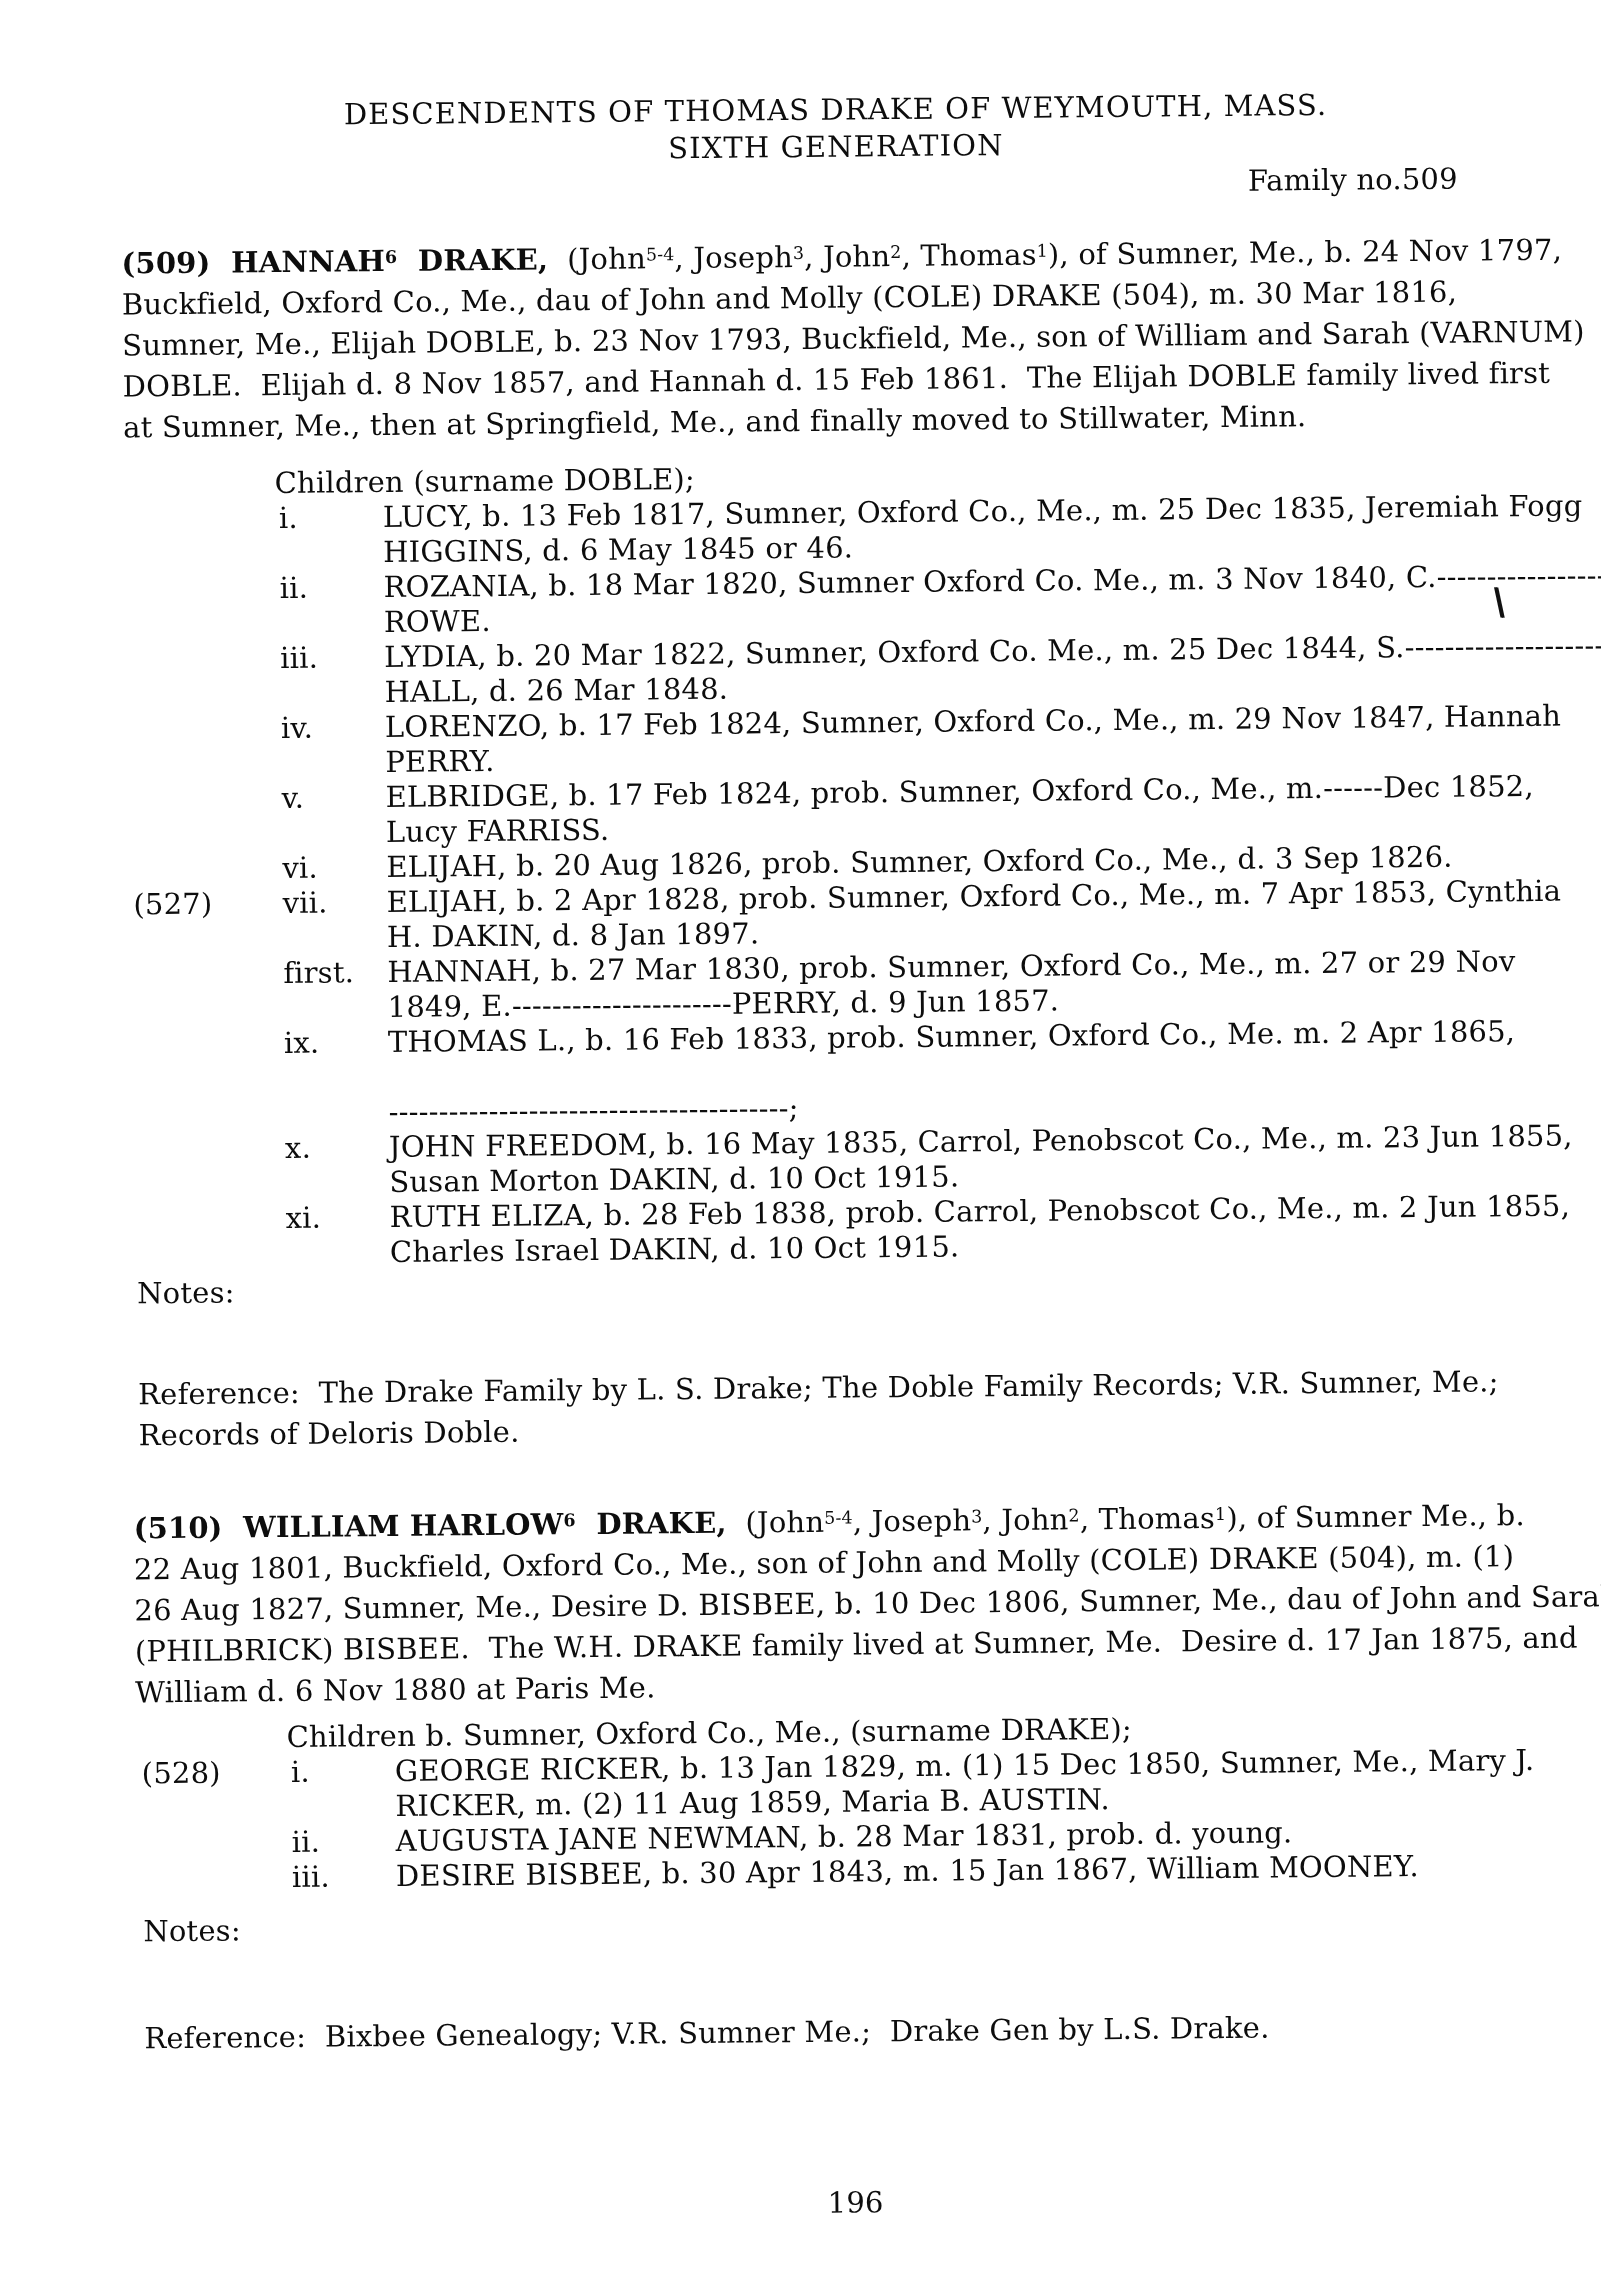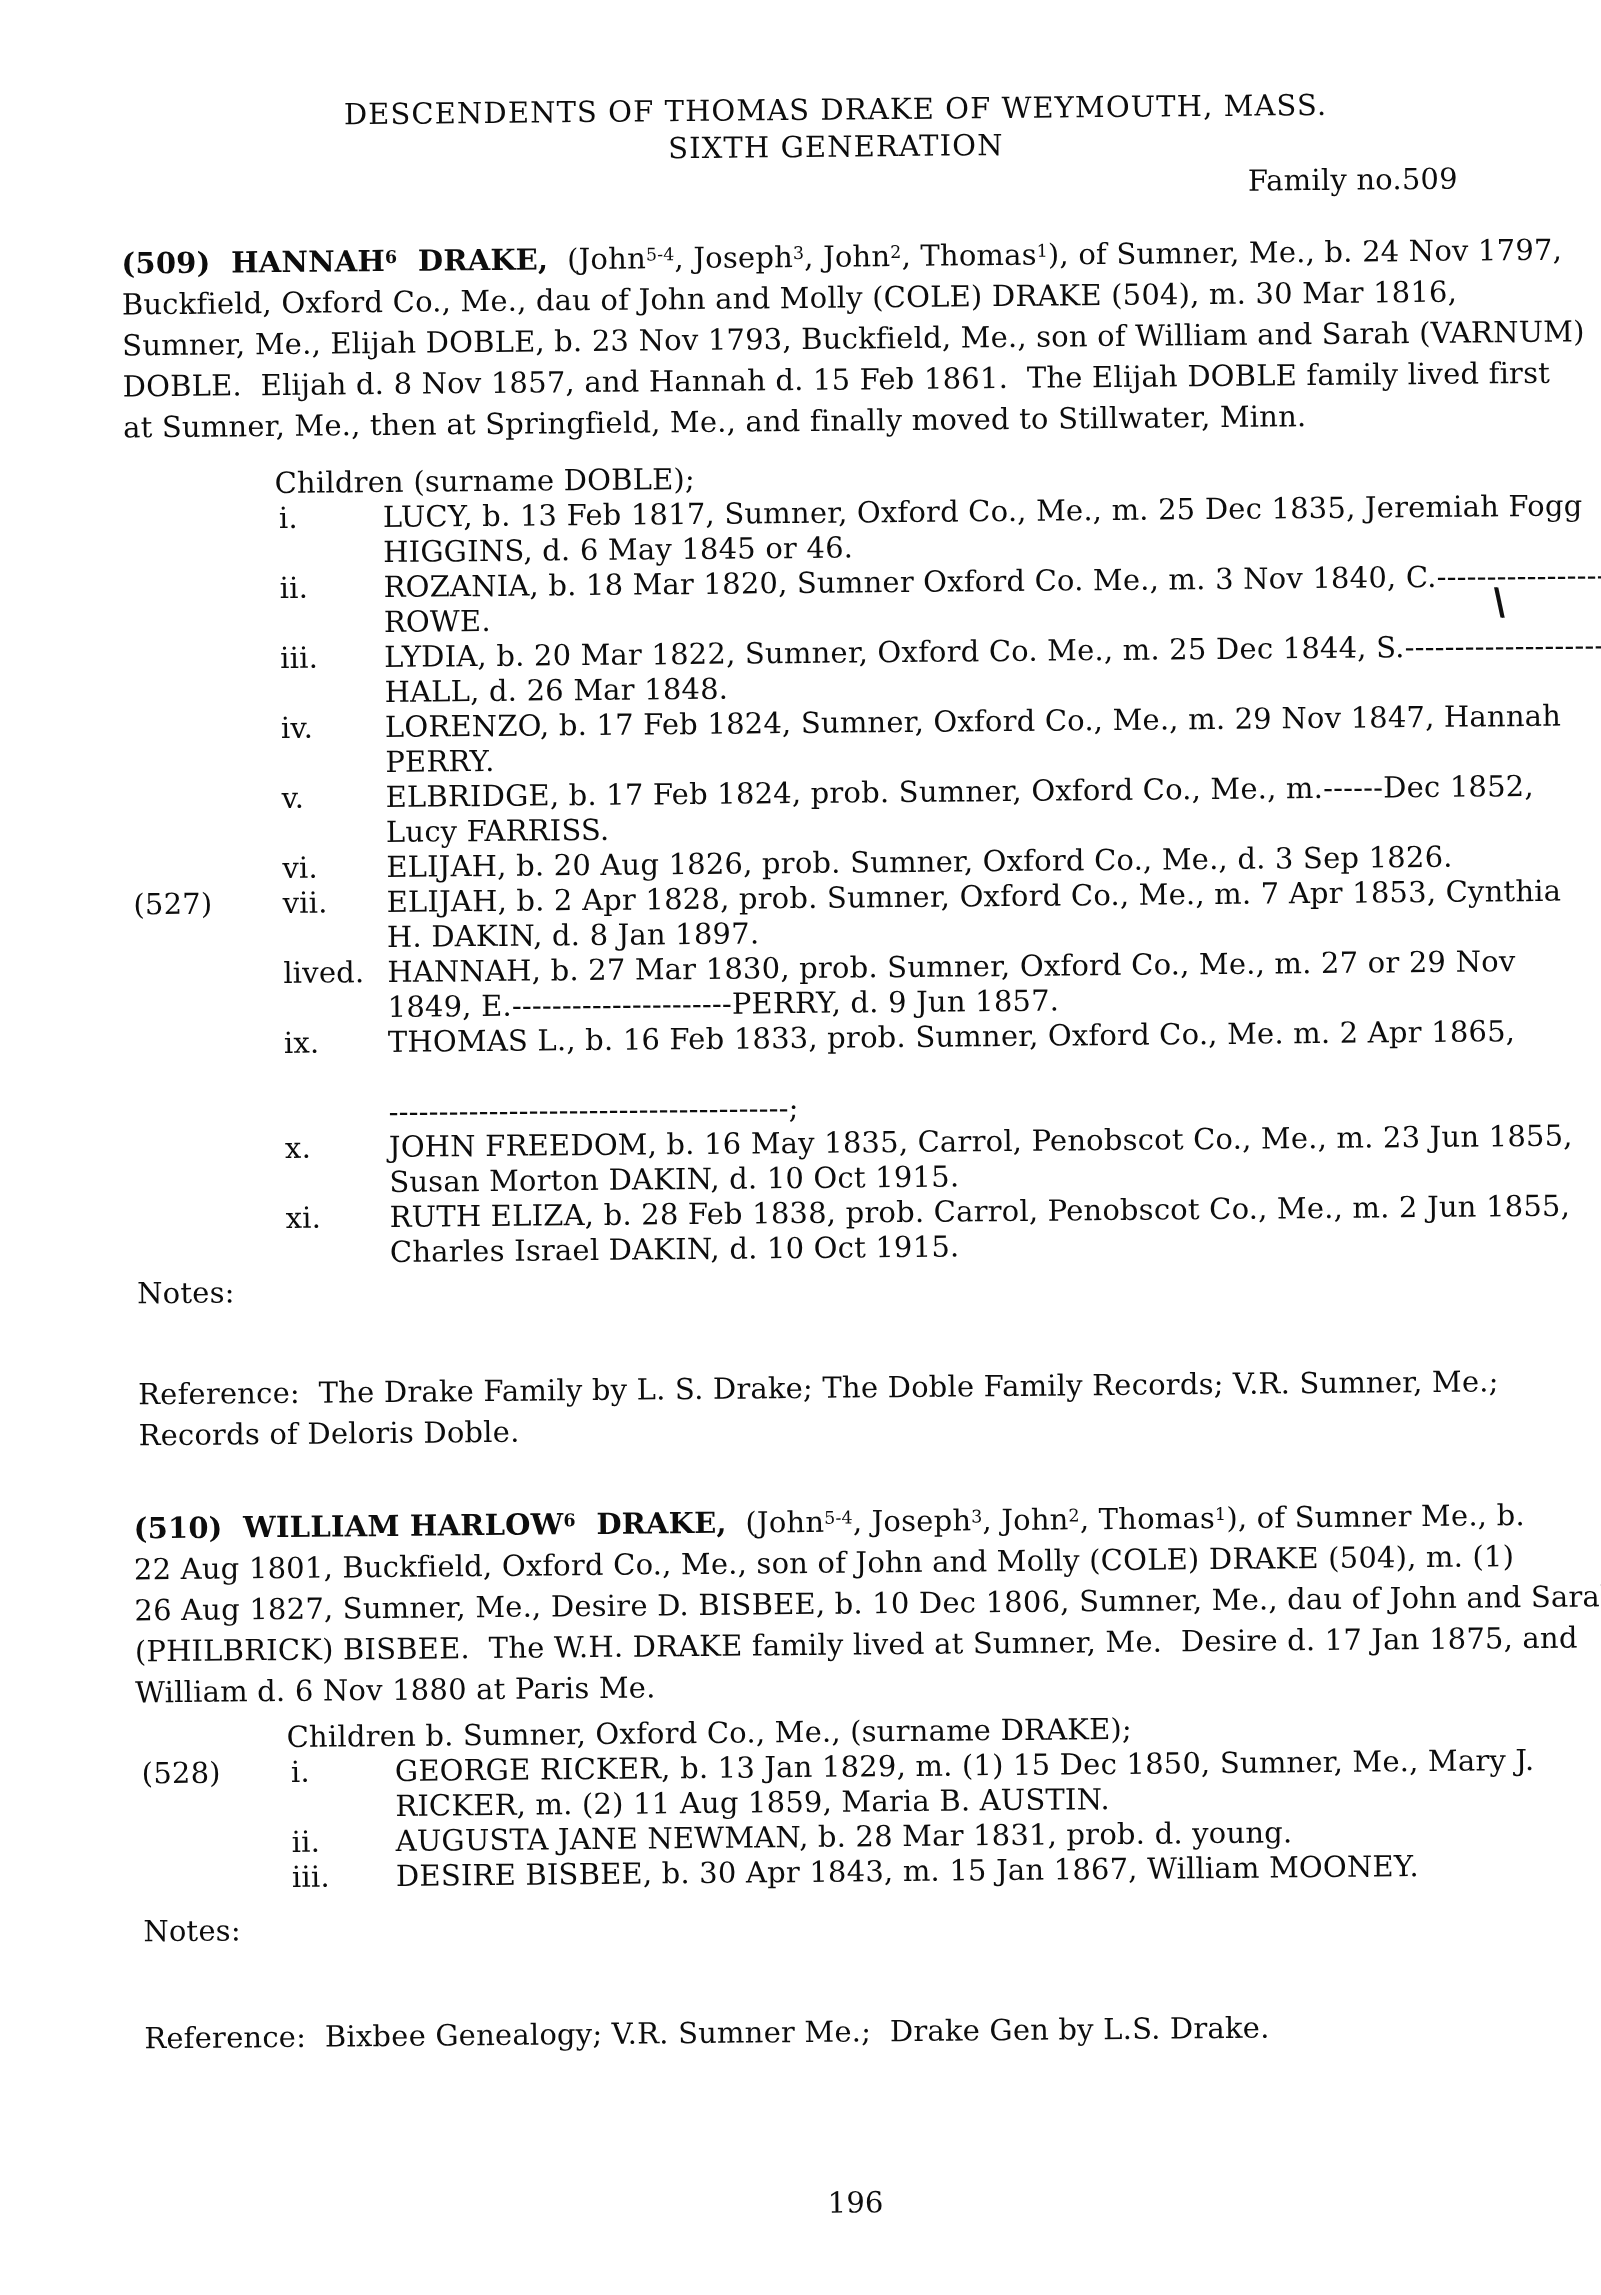--- a/index.html
+++ b/index.html
@@ -109,21 +109,21 @@
       <div class="child-row">
         <span class="child-ref">(527)</span>
         <span class="child-numeral">vii.</span>
         <span class="child-text lines">
             <div>ELIJAH, b. 2 Apr 1828, prob. Sumner, Oxford Co., Me., m. 7 Apr 1853, Cynthia</div>
             <div>H. DAKIN, d. 8 Jan 1897.</div>
           </span>
       </div>
       <div class="child-row">
         <span class="child-ref"></span>
-        <span class="child-numeral">lived.</span>
+        <span class="child-numeral">first.</span>
         <span class="child-text lines">
             <div>HANNAH, b. 27 Mar 1830, prob. Sumner, Oxford Co., Me., m. 27 or 29 Nov</div>
             <div>1849, E.----------------------PERRY, d. 9 Jun 1857.</div>
           </span>
       </div>
       <div class="child-row">
         <span class="child-ref"></span>
         <span class="child-numeral">ix.</span>
         <span class="child-text lines">
             <div>THOMAS L., b. 16 Feb 1833, prob. Sumner, Oxford Co., Me. m. 2 Apr 1865,</div>

